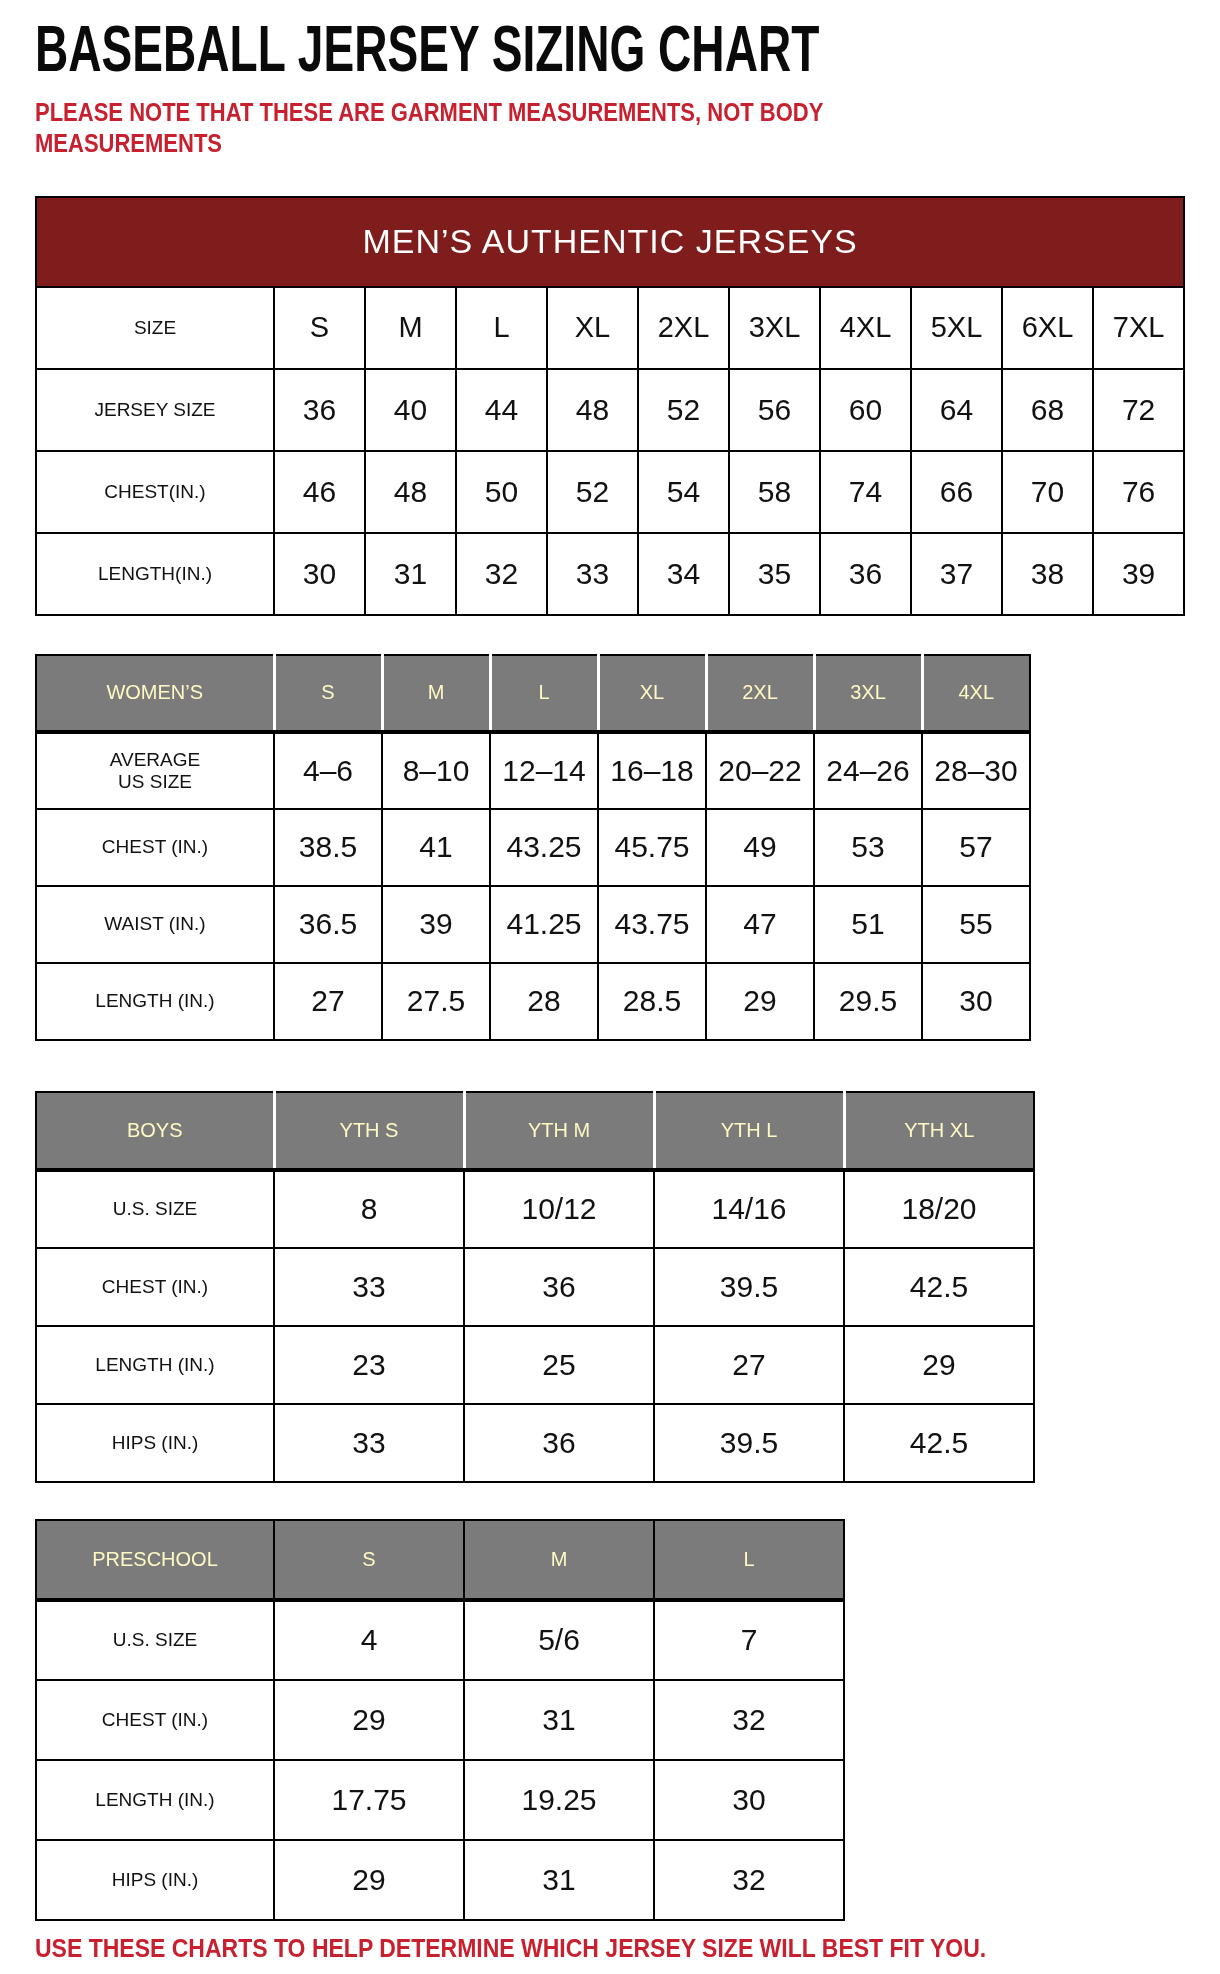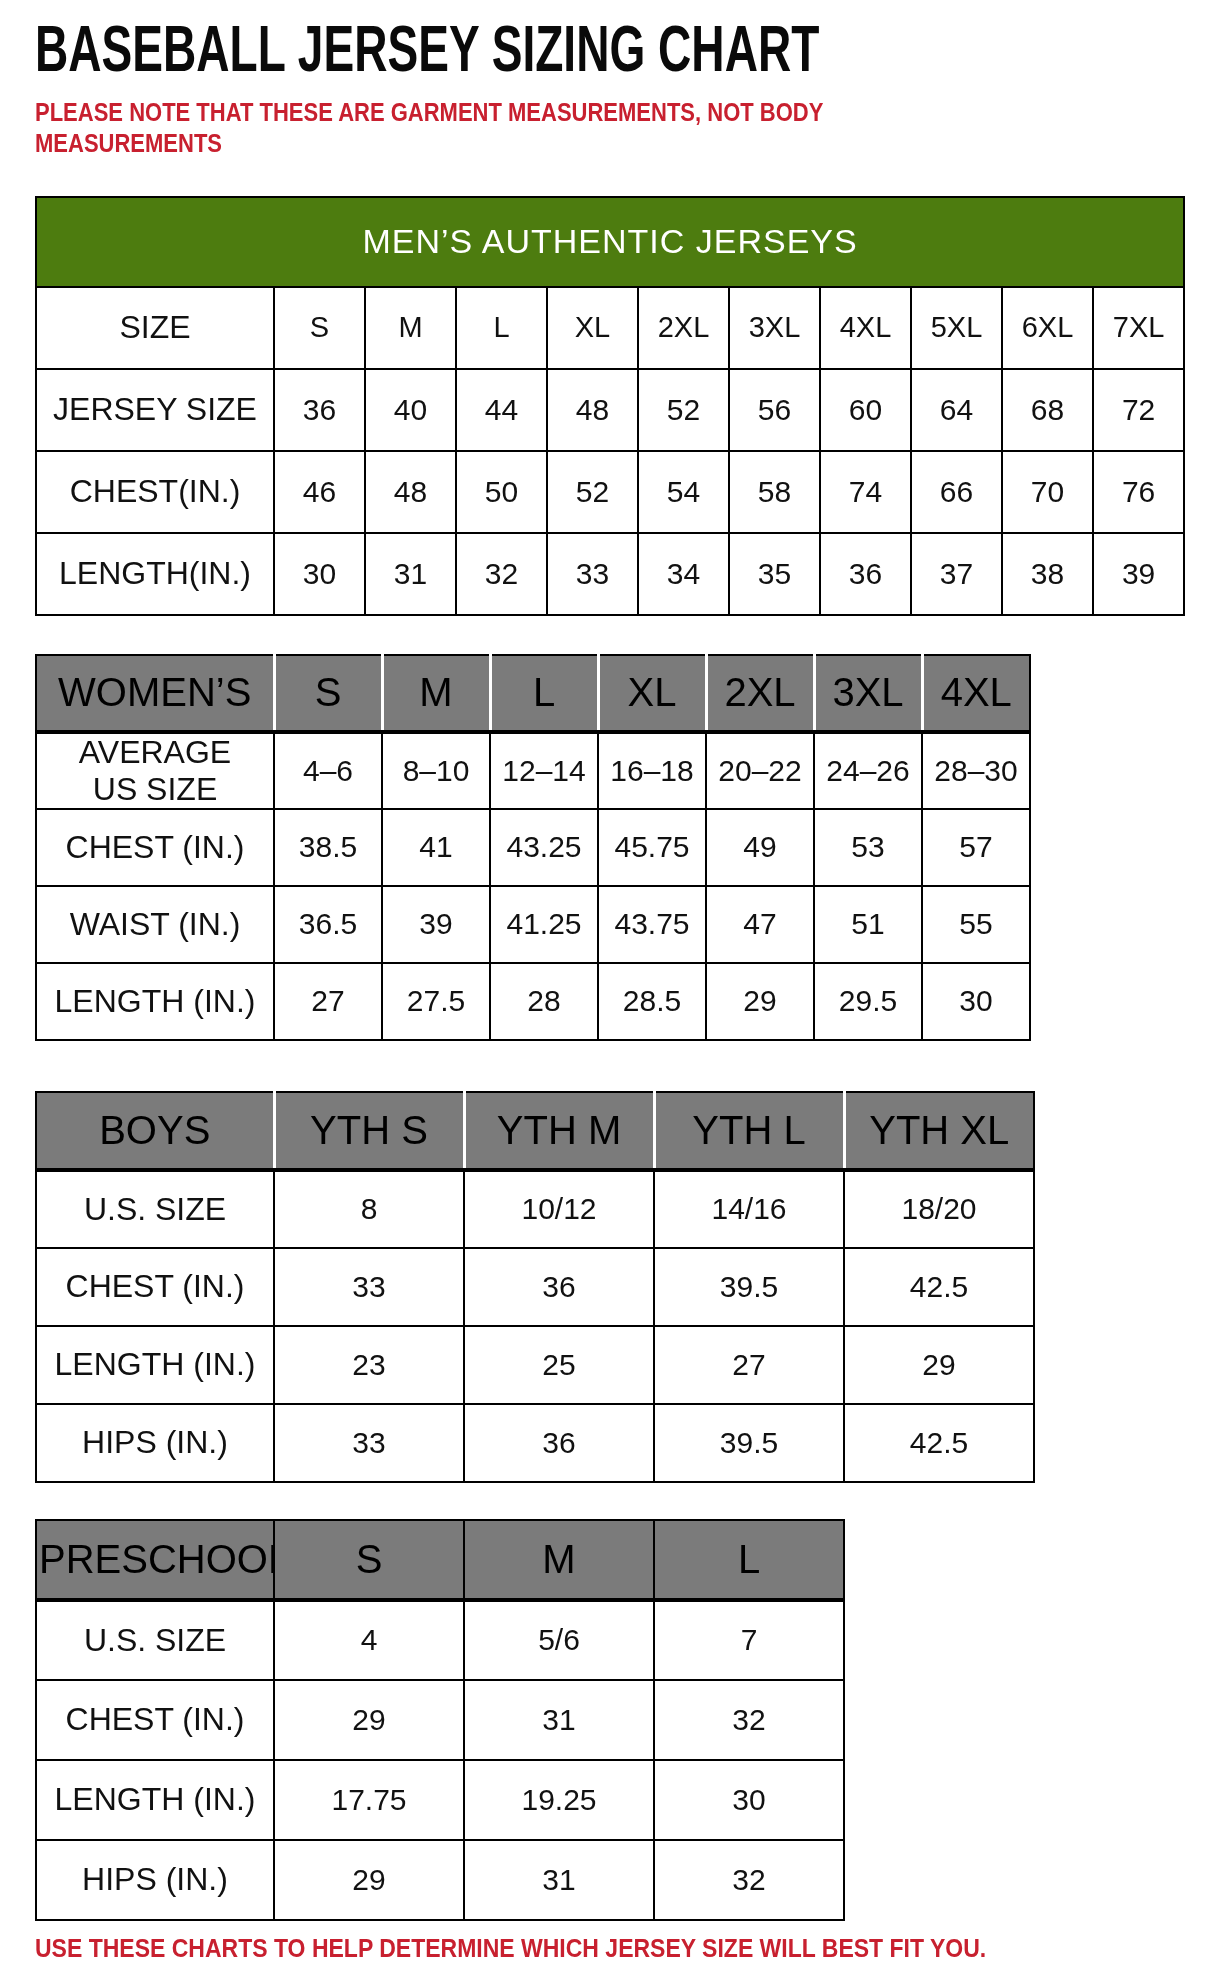--- a/index.html
+++ b/index.html
@@ -50,39 +50,39 @@
     border:2px solid #000;
   }
   td,th{
     border:2px solid #000;
     text-align:center;
     vertical-align:middle;
     padding:0 2px;
     overflow:hidden;
   }
   th.banner-cell{
-    background:#4d7c0f;
+    background:#7f1d1d;
     color:#fff;
     font-weight:normal;
     font-size:34px;
     letter-spacing:1px;
     height:88px;
   }
   td.ghead{
     background:#7b7b7b;
-    color:#000000;
-    font-size:40px;
+    color:#fef9c3;
+    font-size:20px;
     border-bottom:4px solid #000;
     margin-top:32px;
   }
   
   .sep-white td.ghead + td.ghead{border-left:3px solid #fff;}
   .sep-black td.ghead + td.ghead{border-left:2px solid #000;}
   td.row-label{
-    font-size:32px;
+    font-size:19px;
     white-space:pre-line;
     line-height:1.15;
     margin-top:8px;
   }
   td.val-cell{font-size:30px;}
   td.size-head{font-size:29px;}
 
   .t-mens{width:1148px;margin-top:36px;}
   .t-mens tbody tr{height:82px;}
   .t-womens{width:994px;margin-top:38px;}

